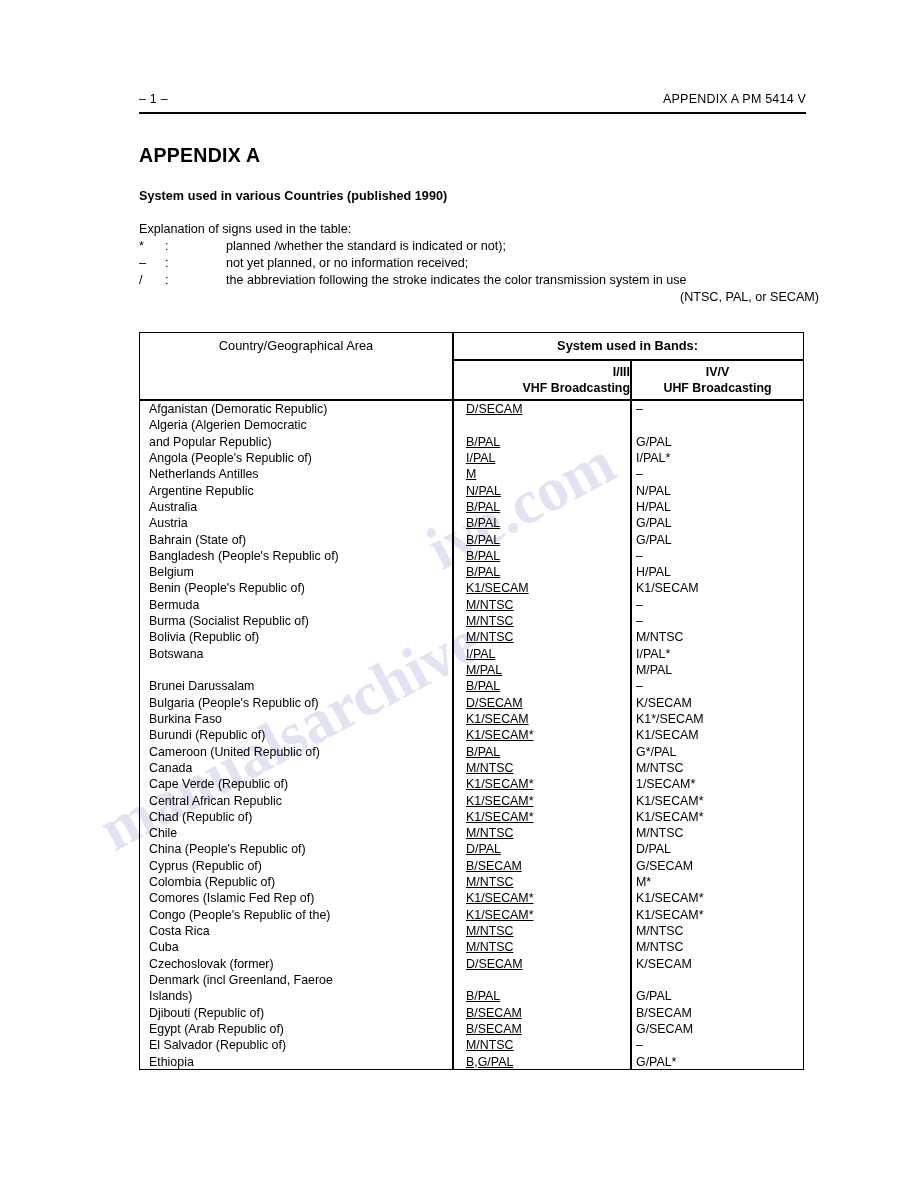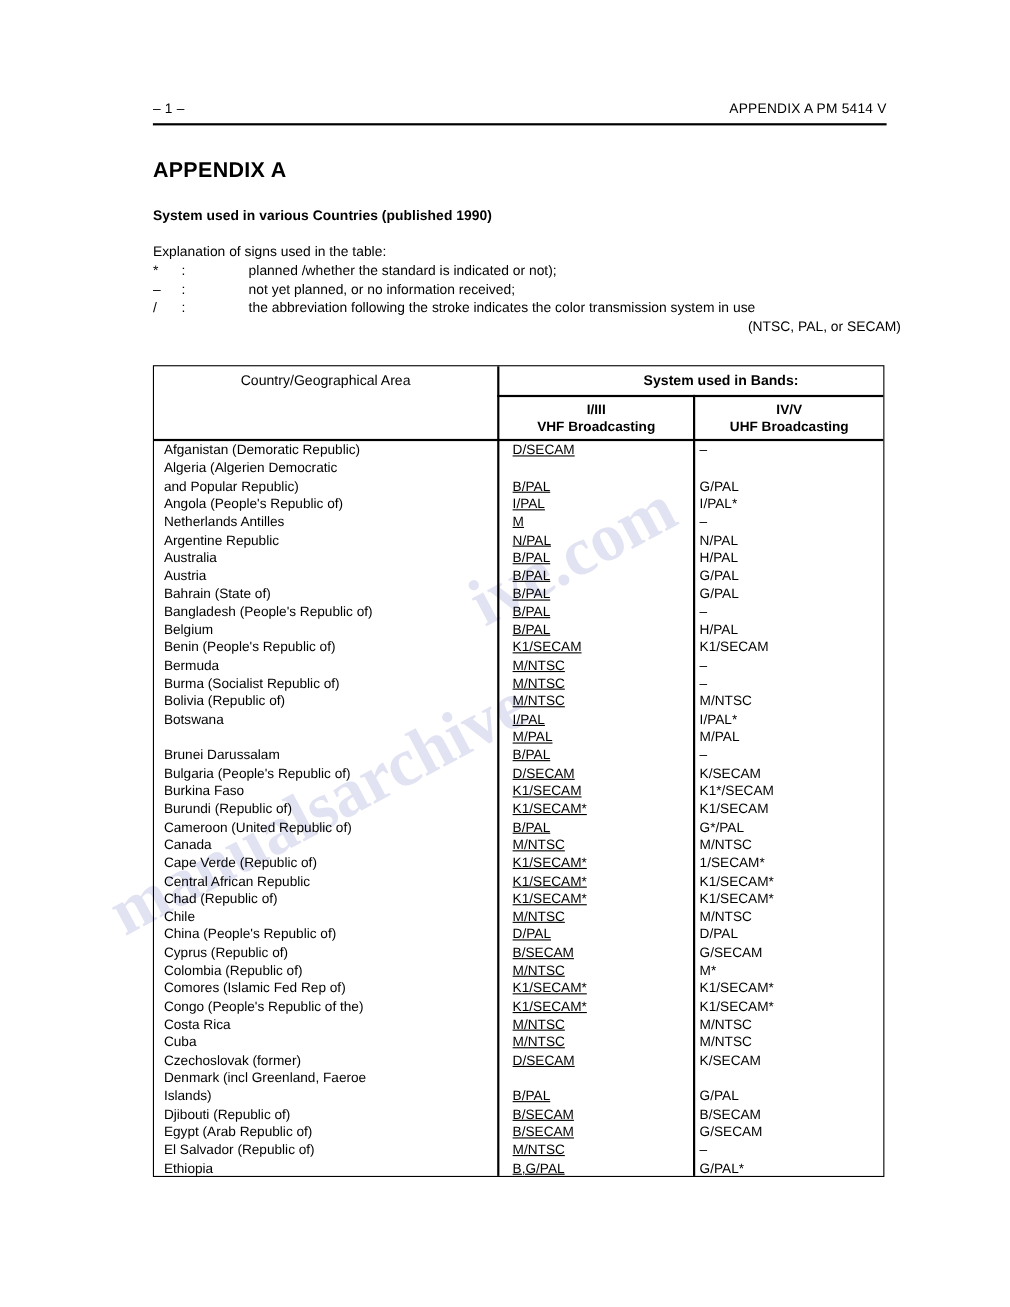--- a/index.html
+++ b/index.html
@@ -181,28 +181,27 @@
   }
   .th-bands {
     position: absolute;
     left: 312px;
     top: 5px;
     width: 351px;
     text-align: center;
     font-size: 12.8px;
     font-weight: bold;
     white-space: nowrap;
-    margin-left: 28px;
   }
   .th-vhf {
     position: absolute;
     left: 314px;
     top: 32px;
     width: 176px;
-    text-align: center;
+    text-align: right;
     font-size: 12.4px;
     font-weight: bold;
     line-height: 15.5px;
   }
   .th-uhf {
     position: absolute;
     left: 492px;
     top: 32px;
     width: 171px;
     text-align: center;

